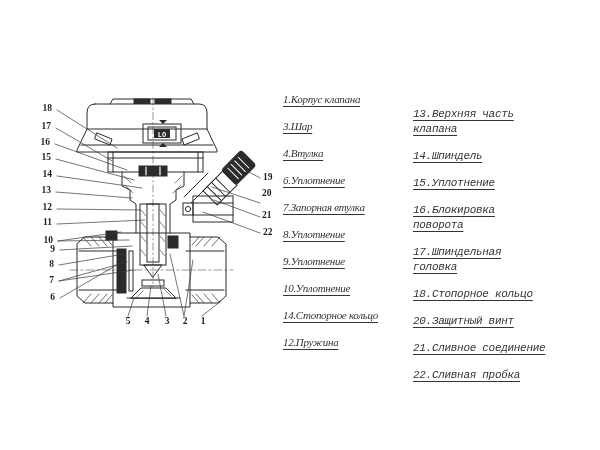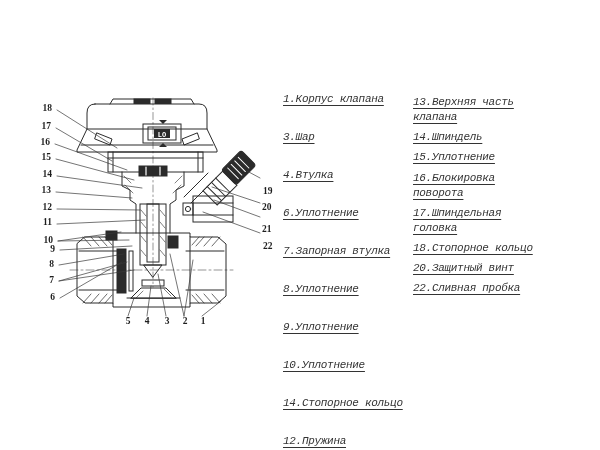--- a/index.html
+++ b/index.html
@@ -13,38 +13,38 @@
 
   
   .callout{
     position:absolute;
     font-family:Liberation Serif, serif;
     font-weight:bold;font-size:9.5px;color:#1d1d1d;line-height:1;
     white-space:nowrap;
   }
   .callout.anchor-right{transform:translate(-100%,-50%);}
   .callout.anchor-center{transform:translate(-50%,-50%);}
-  .callout.anchor-left{transform:translate(0,-50%);margin-top:14px;}
+  .callout.anchor-left{transform:translate(0,-50%);}
 
   
   .parts-col{
     position:absolute;
     font-size:11px;font-style:italic;color:#333333;
     letter-spacing:-0.3px;
   }
   .parts-col .part-item{
     text-decoration:underline;
     text-decoration-thickness:0.8px;
     text-underline-offset:2.5px;
     white-space:pre-line;
   }
   .col-left{left:283px;top:93px;width:130px;}
-  .col-left .part-item{line-height:13px;margin-bottom:25px;}
+  .col-left .part-item{line-height:13px;margin-bottom:14px;font-family:Liberation Serif, serif;}
   .col-right{left:413px;top:95px;width:178px;}
-  .col-right .part-item{line-height:15px;margin-bottom:5.2px;}
+  .col-right .part-item{line-height:15px;margin-bottom:5.2px;margin-top:12px;}
 </style>
 </head>
 <body>
 
 <div class="stage">
 
   <svg class="drawing" viewBox="0 0 600 450">
     <g stroke="#2b2b2b" fill="none" stroke-width="1" stroke-linecap="round">
 
       <g>
@@ -211,16 +211,17 @@
     <div class="part-item">13.Верхняя часть
 клапана</div>
     <div class="part-item">14.Шпиндель</div>
     <div class="part-item">15.Уплотнение</div>
     <div class="part-item">16.Блокировка
 поворота</div>
     <div class="part-item">17.Шпиндельная
 головка</div>
     <div class="part-item">18.Стопорное кольцо</div>
     <div class="part-item">20.Защитный винт</div>
+    <div class="part-item">21.Сливное соединение</div>
     <div class="part-item">22.Сливная пробка</div>
   </div>
 
 </div>
 
 </body></html>

